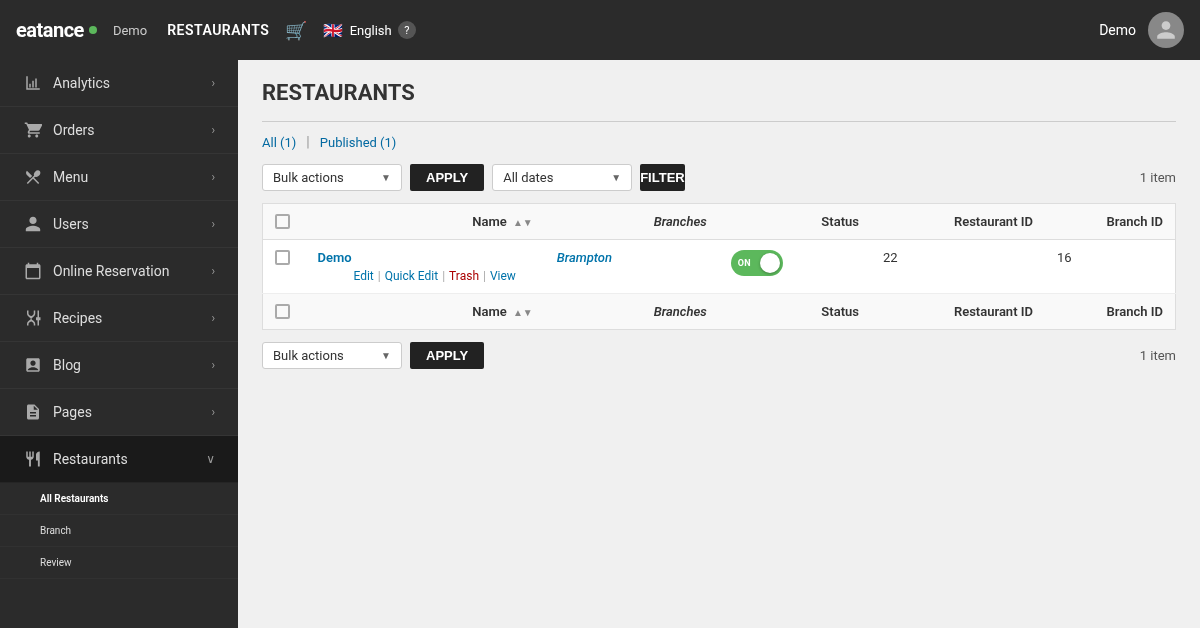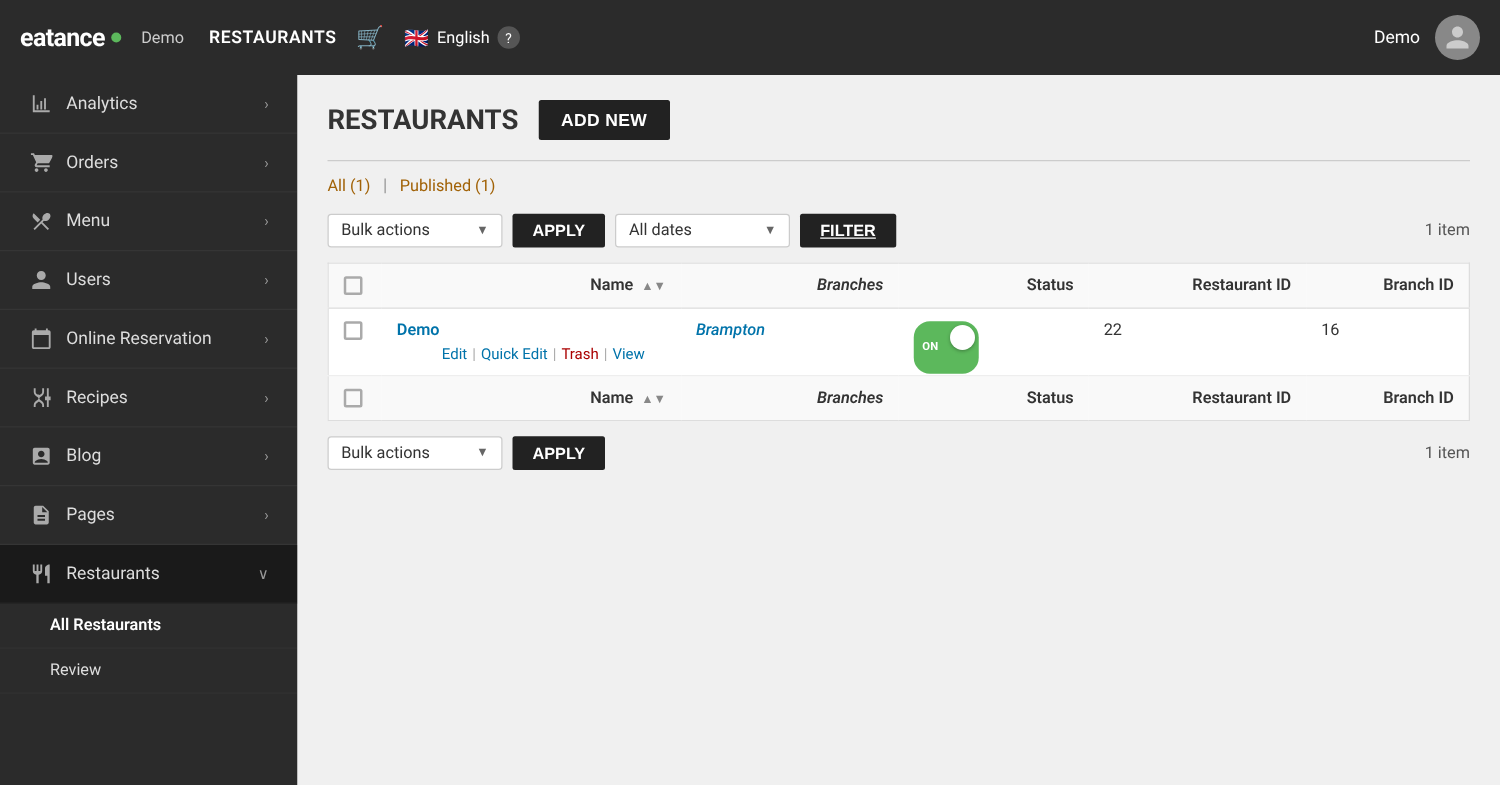--- a/index.html
+++ b/index.html
@@ -114,21 +114,21 @@
     .sidebar-item.active { background: #1a1a1a; }
     .sidebar-item .icon { width: 20px; height: 20px; display: flex; align-items: center; justify-content: center; flex-shrink: 0; }
     .sidebar-item .label { flex: 1; }
     .sidebar-item .chevron { font-size: 12px; color: #999; margin-left: auto; }
     .sidebar-sub-item {
       display: flex;
       align-items: flex-end;
       padding: 10px 16px 10px 40px;
       cursor: pointer;
       color: #ddd;
-      font-size: 13px;
+      font-size: 10px;
       border-bottom: 1px solid rgba(255,255,255,0.03);
     }
     .sidebar-sub-item.active { color: #fff; font-weight: 600; }
 
     
     .content {
       flex: 1;
       background: #f0f0f0;
       overflow-y: auto;
       padding: 20px 24px;
@@ -158,21 +158,21 @@
     }
     .divider { border: none; border-top: 1px solid #ccc; margin-bottom: 12px; }
 
     .filter-bar {
       display: flex;
       align-items: center;
       gap: 6px;
       margin-bottom: 14px;
     }
     .tab-all { font-size: 13px; color: #555; }
-    .tab-all a { color: #a16207; text-decoration: none; }
+    .tab-all a { color: #0369a1; text-decoration: none; }
     .tab-sep { color: #999; margin: 0 4px; }
 
     .controls-bar {
       display: flex;
       align-items: center;
       gap: 8px;
       margin-bottom: 12px;
     }
     .select-dropdown {
       display: flex;
@@ -195,26 +195,25 @@
       padding: 6px 16px;
       font-size: 13px;
       font-weight: 600;
       cursor: pointer;
       border-radius: 2px;
     }
     .btn-filter {
       background: #222;
       color: #fff;
       border: none;
-      padding: 6px 16px;
+      padding: 6px 0;
       font-size: 13px;
       font-weight: 600;
       cursor: pointer;
       border-radius: 2px;
-      text-decoration: underline;
     }
     .item-count {
       margin-left: auto;
       font-size: 13px;
       color: #555;
     }
 
     
     .data-table {
       width: 100%;
@@ -264,21 +263,21 @@
       align-items: center;
     }
     .toggle {
       position: relative;
       width: 52px;
       height: 26px;
       cursor: pointer;
     }
     .toggle-track {
       width: 52px;
-      height: 42px;
+      height: 26px;
       border-radius: 13px;
       background: #5cb85c;
       display: flex;
       align-items: center;
       padding: 3px;
       position: relative;
     }
     .toggle-label {
       position: absolute;
       left: 7px;
@@ -436,30 +435,32 @@
           </svg>
       </span>
       <span class="label">Restaurants</span>
       <span class="chevron">∨</span>
     </div>
 
     <div class="sidebar-sub-item active">
       <span>All Restaurants</span>
     </div>
     <div class="sidebar-sub-item">
+      <span>Branch</span>
+    </div>
+    <div class="sidebar-sub-item">
       <span>Review</span>
     </div>
 
   </div>
 
   <div class="content">
 
     <div class="page-header">
       <h1 class="page-title">RESTAURANTS</h1>
-      <button class="btn-add-new">ADD NEW</button>
     </div>
     <hr class="divider">
 
     <div class="filter-bar">
       <span class="tab-all">
         <a><span>All</span> <span>(1)</span></a>
       </span>
       <span class="tab-sep">|</span>
       <span class="tab-all">
         <a><span>Published</span> <span>(1)</span></a>

